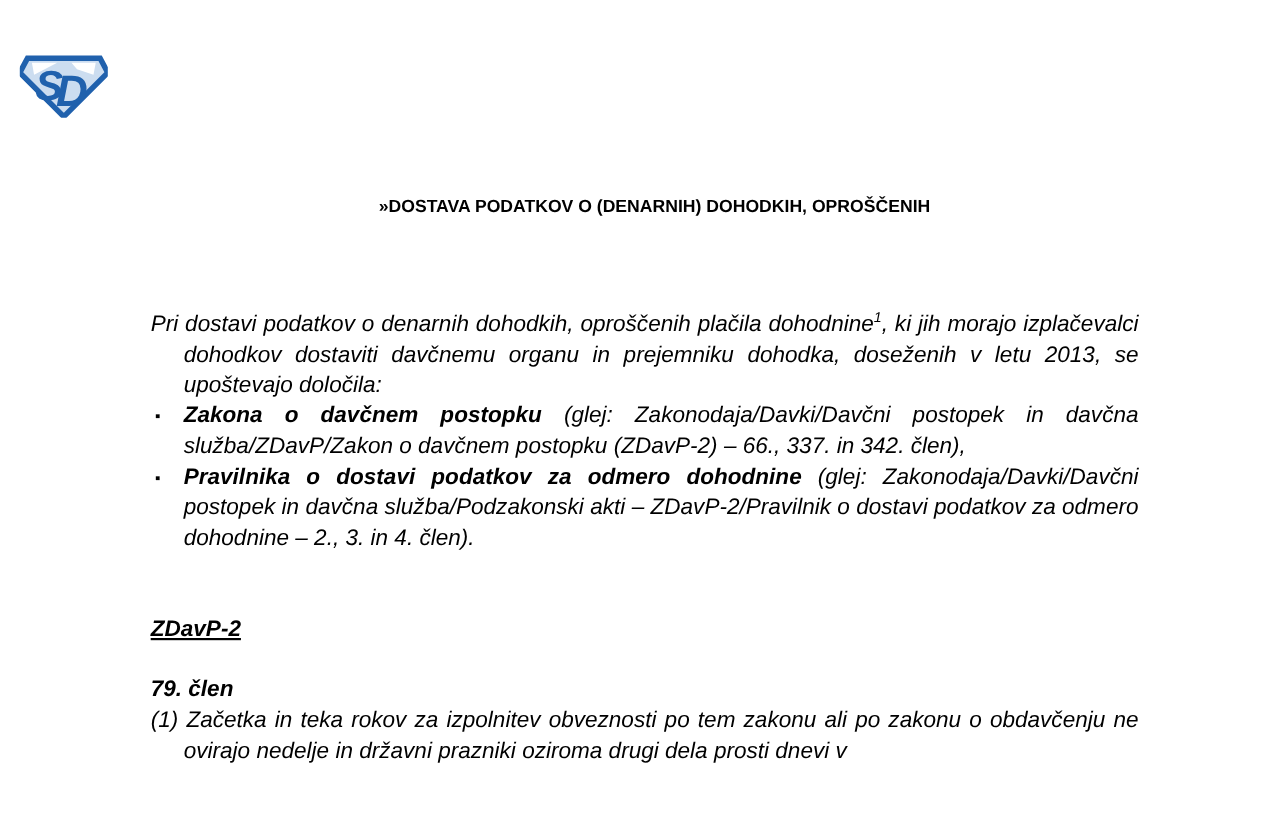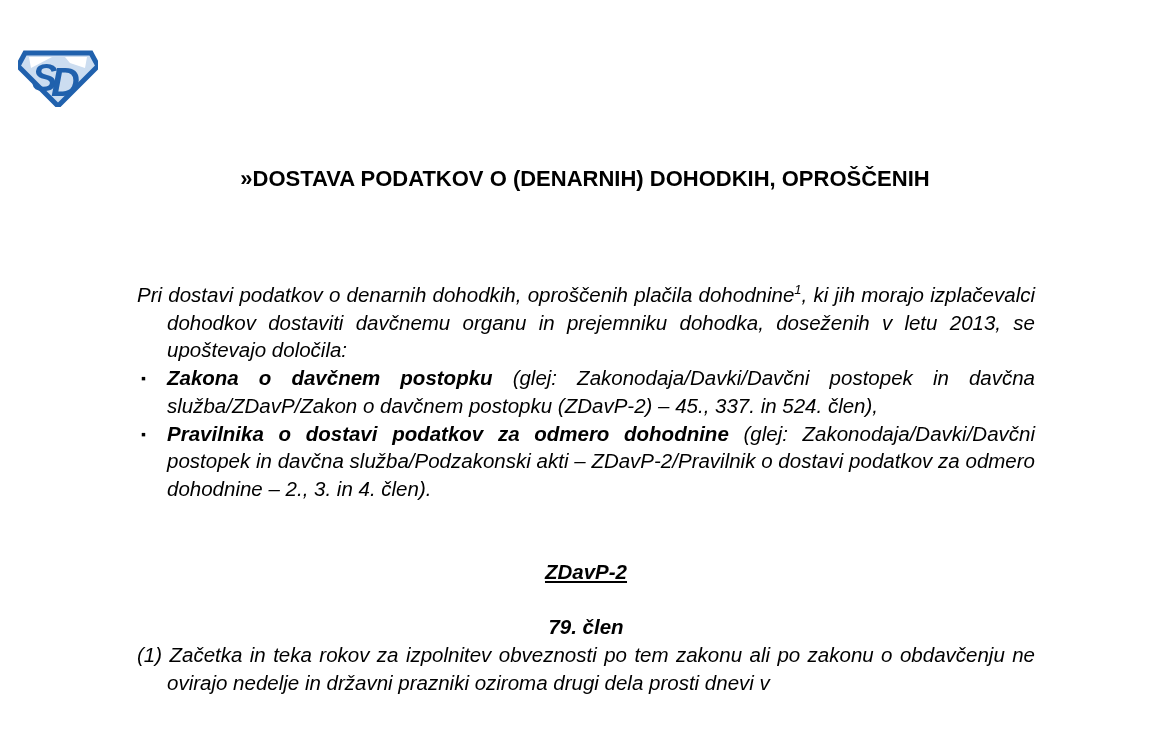--- a/index.html
+++ b/index.html
@@ -24,23 +24,23 @@
   .logo text {
     font-family: "Liberation Sans", sans-serif;
     font-weight: bold;
     font-style: italic;
   }
   .doc-title {
     position: absolute;
     left: 129px;
     top: 163px;
     width: 912px;
-    margin: 0;
+    margin: 10px;
     text-align: center;
-    font-size: 22px;
+    font-size: 16px;
     font-weight: bold;
     line-height: 31px;
     color: #000000;
   }
   .body-block {
     position: absolute;
     left: 137px;
     top: 281px;
     width: 898px;
     font-size: 20.5px;
@@ -64,21 +64,20 @@
     left: 4px;
     top: 1px;
     font-size: 14px;
     text-indent: 0;
   }
   .bold { font-weight: bold; }
   .spacer-2 { height: 55.4px; }
   .spacer-1 { height: 27.7px; }
   .center-bold {
     margin: 0;
-    text-align: center;
     font-weight: bold;
   }
   .underlined { text-decoration: underline; }
   sup.fnref {
     font-size: 13px;
     line-height: 0;
     vertical-align: super;
   }
 </style>
 </head>
@@ -98,21 +97,21 @@
 
   <h1 class="doc-title">
     <span>»DOSTAVA PODATKOV O (DENARNIH) DOHODKIH, OPROŠČENIH</span><br>
   </h1>
 
   <div class="body-block">
 
     <p class="hang"><span>Pri dostavi podatkov o denarnih dohodkih, oproščenih plačila dohodnine</span><sup class="fnref">1</sup><span>, ki jih morajo izplačevalci dohodkov dostaviti davčnemu organu in prejemniku dohodka, doseženih v letu 2013, se upoštevajo določila:</span></p>
 
     <div class="bullet-item">
-      <span class="marker">▪</span><span class="bold">Zakona o davčnem postopku</span><span> (glej: Zakonodaja/Davki/Davčni postopek in davčna služba/ZDavP/Zakon o davčnem postopku (ZDavP-2) – 45., 337. in 524. člen),</span>
+      <span class="marker">▪</span><span class="bold">Zakona o davčnem postopku</span><span> (glej: Zakonodaja/Davki/Davčni postopek in davčna služba/ZDavP/Zakon o davčnem postopku (ZDavP-2) – 66., 337. in 342. člen),</span>
     </div>
 
     <div class="bullet-item">
       <span class="marker">▪</span><span class="bold">Pravilnika o dostavi podatkov za odmero dohodnine</span><span> (glej: Zakonodaja/Davki/Davčni postopek in davčna služba/Podzakonski akti – ZDavP-2/Pravilnik o dostavi podatkov za odmero dohodnine – 2., 3. in 4. člen).</span>
     </div>
 
     <div class="spacer-2"></div>
 
     <p class="center-bold"><span class="underlined">ZDavP-2</span></p>
 

